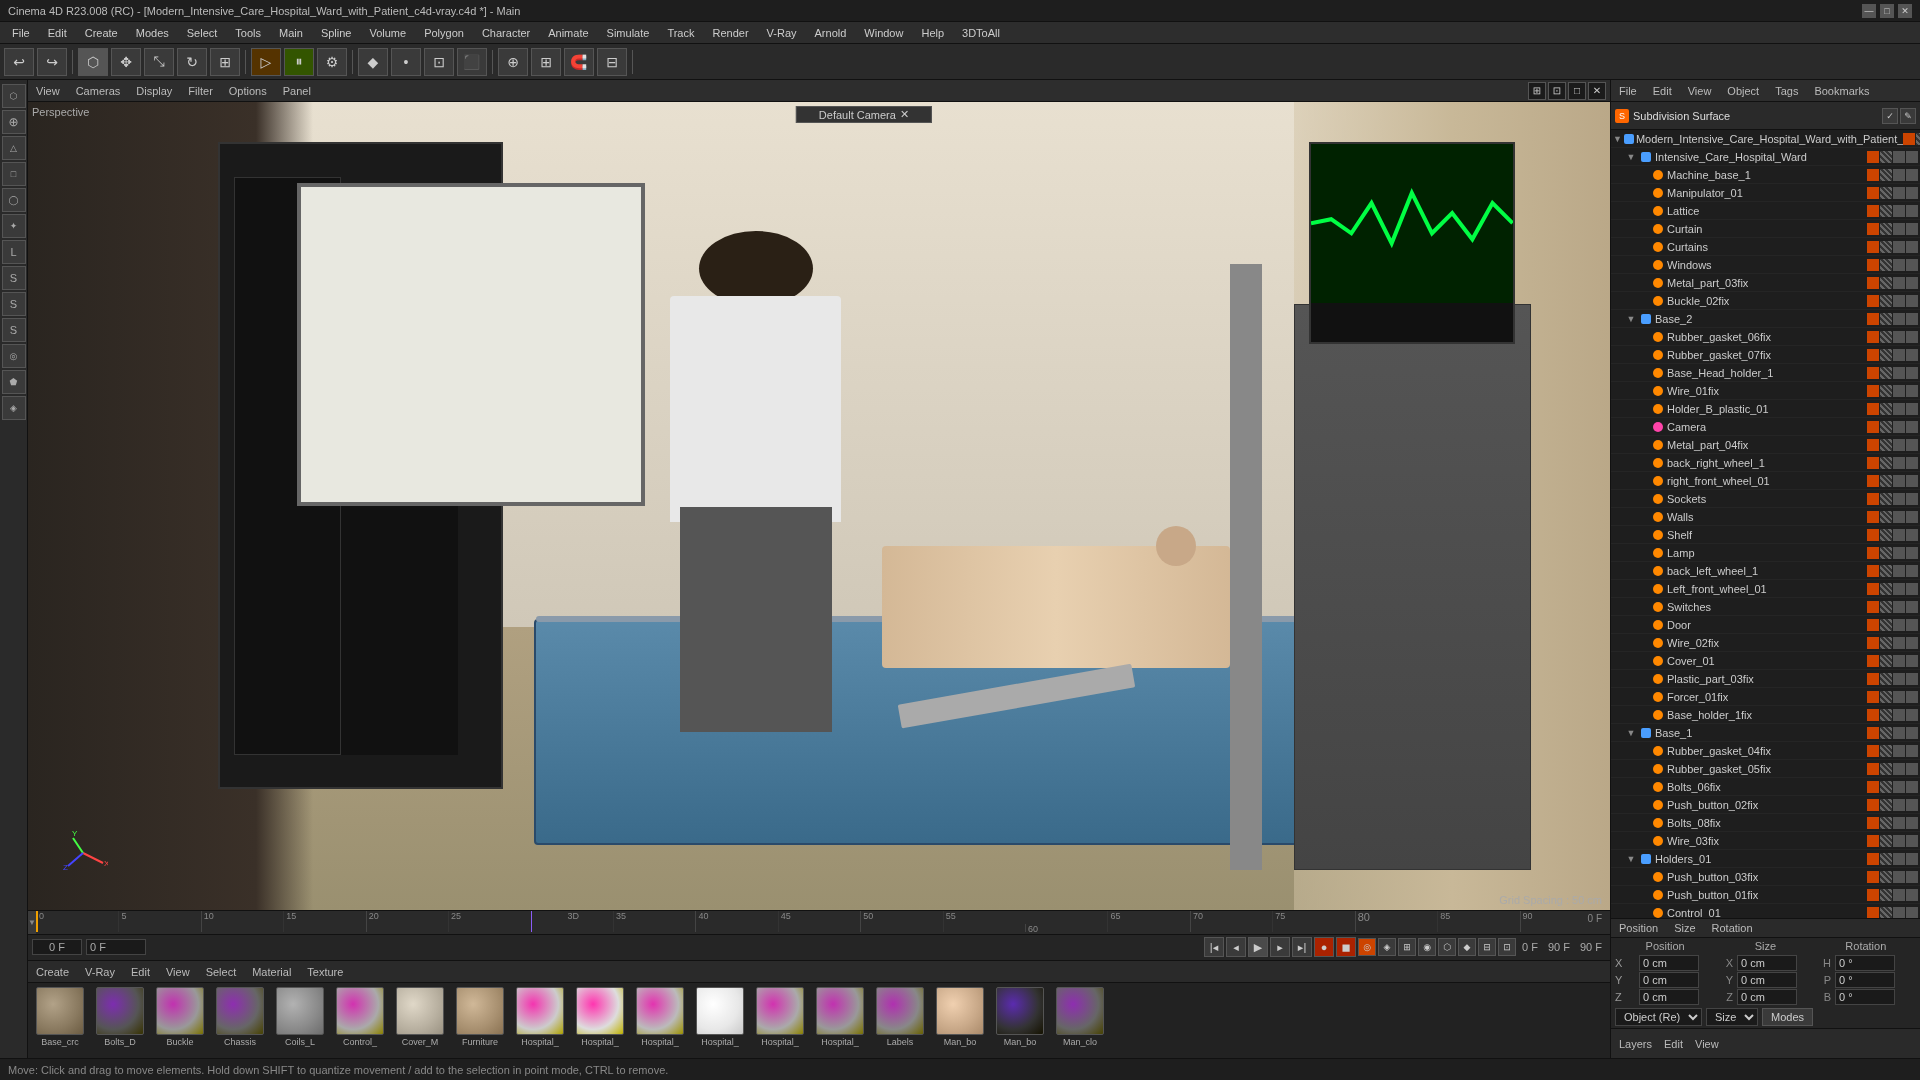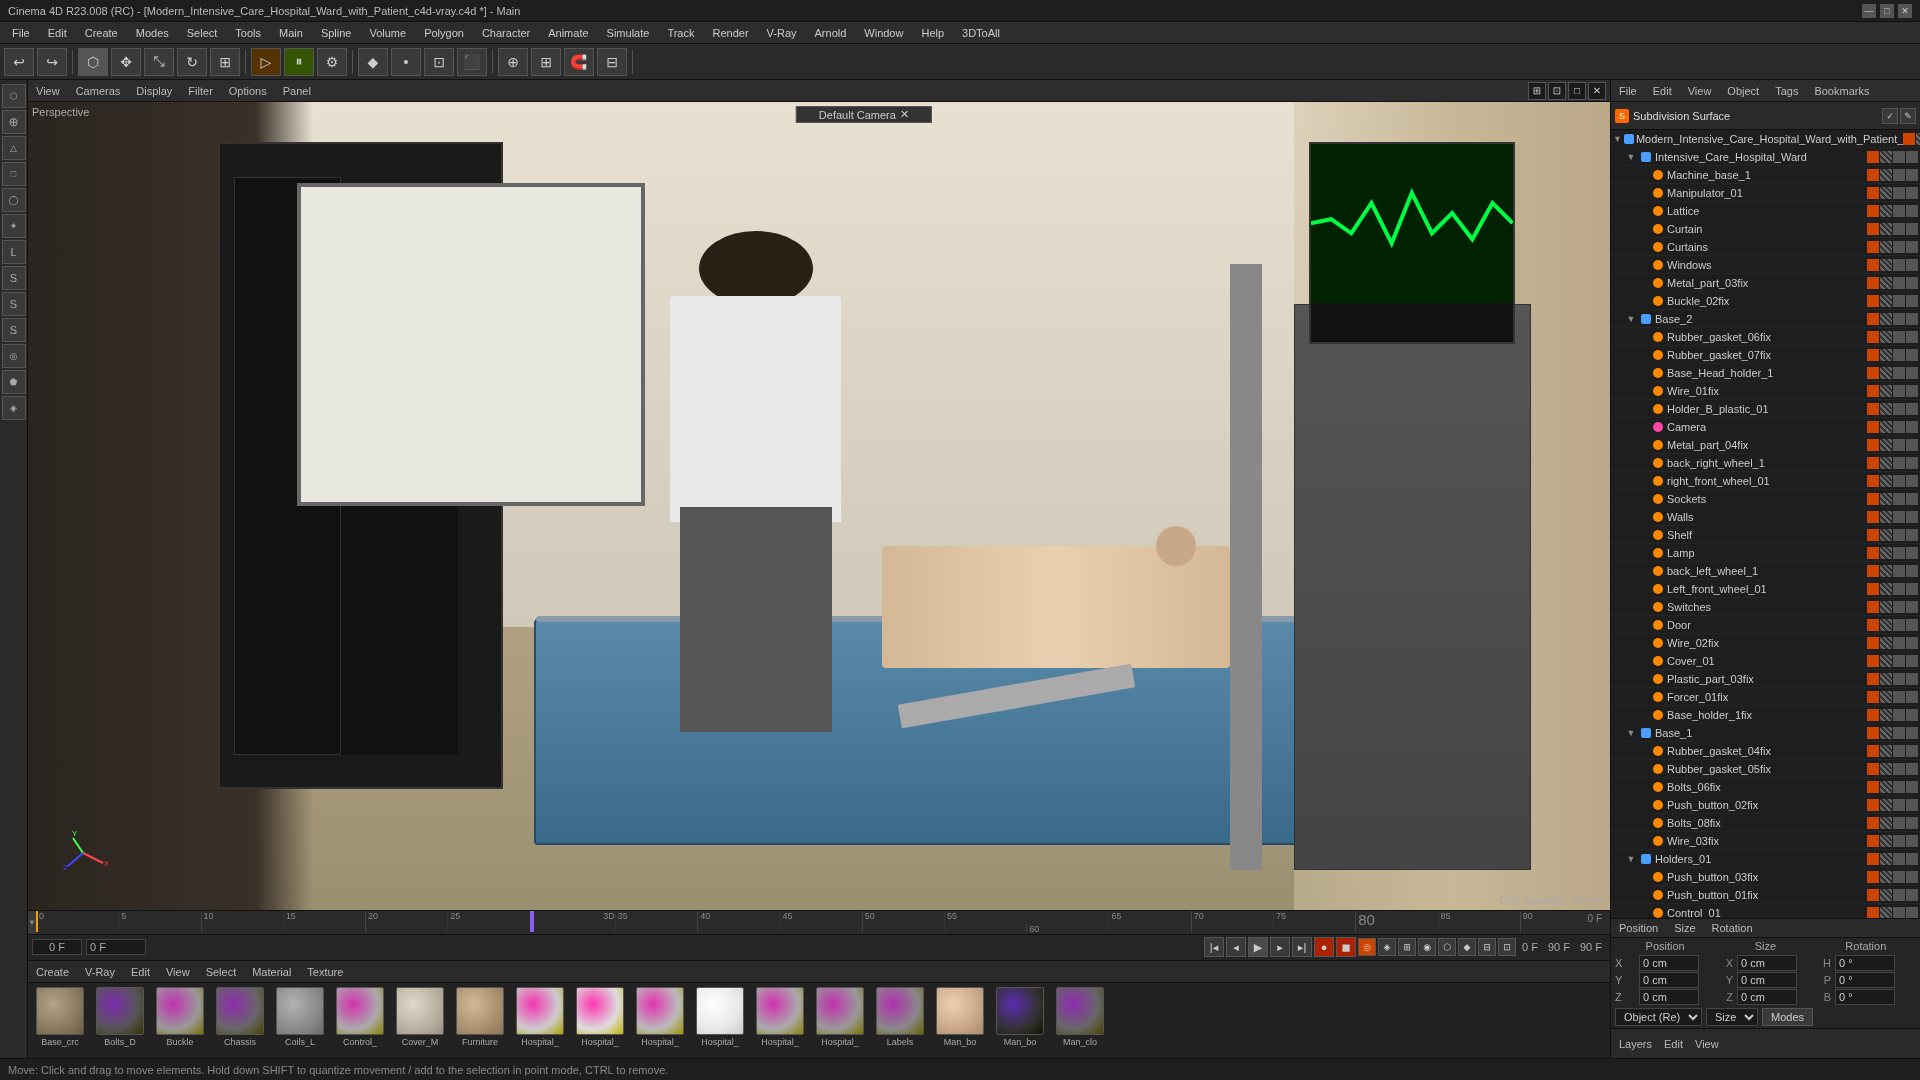--- a/index.html
+++ b/index.html
@@ -680,31 +680,31 @@
           <div style="position:relative;width:100%;height:100%;">
             <div style="position:absolute;left:0;top:0;bottom:0;width:2px;background:#f0a000;z-index:10;"></div>
 
             <div style="position:absolute;left:0;right:0;top:0;bottom:0;display:flex;">
               <div style="flex:1;text-align:left;padding-left:2px;color:#888;font-size:9px;border-left:1px solid #444;">0</div>
               <div style="flex:1;text-align:left;padding-left:2px;color:#888;font-size:9px;border-left:1px solid #333;">5</div>
               <div style="flex:1;text-align:left;padding-left:2px;color:#888;font-size:9px;border-left:1px solid #444;">10</div>
               <div style="flex:1;text-align:left;padding-left:2px;color:#888;font-size:9px;border-left:1px solid #333;">15</div>
               <div style="flex:1;text-align:left;padding-left:2px;color:#888;font-size:9px;border-left:1px solid #444;">20</div>
               <div style="flex:1;text-align:left;padding-left:2px;color:#888;font-size:9px;border-left:1px solid #333;">25</div>
-              <div style="flex:1;text-align:right;padding-left:2px;color:#888;font-size:9px;border-left:4px solid #8b5cf6;">3D</div>
+              <div style="flex:1;text-align:center;padding-left:2px;color:#888;font-size:9px;border-left:1px solid #8b5cf6;">3D</div>
               <div style="flex:1;text-align:left;padding-left:2px;color:#888;font-size:9px;border-left:1px solid #333;">35</div>
               <div style="flex:1;text-align:left;padding-left:2px;color:#888;font-size:9px;border-left:1px solid #444;">40</div>
               <div style="flex:1;text-align:left;padding-left:2px;color:#888;font-size:9px;border-left:1px solid #333;">45</div>
               <div style="flex:1;text-align:left;padding-left:2px;color:#888;font-size:9px;border-left:1px solid #444;">50</div>
               <div style="flex:1;text-align:left;padding-left:2px;color:#888;font-size:9px;border-left:1px solid #333;">55</div>
               <div style="flex:1;text-align:left;padding-left:2px;color:#888;font-size:9px;border-left:1px solid #444;margin-top:13px;">60</div>
               <div style="flex:1;text-align:left;padding-left:2px;color:#888;font-size:9px;border-left:1px solid #333;">65</div>
               <div style="flex:1;text-align:left;padding-left:2px;color:#888;font-size:9px;border-left:1px solid #444;">70</div>
               <div style="flex:1;text-align:left;padding-left:2px;color:#888;font-size:9px;border-left:1px solid #333;">75</div>
-              <div style="flex:1;text-align:left;padding-left:2px;color:#888;font-size:15px;border-left:1px solid #444;">80</div>
+              <div style="flex:1;text-align:left;padding-left:2px;color:#888;font-size:11px;border-left:1px solid #444;">80</div>
               <div style="flex:1;text-align:left;padding-left:2px;color:#888;font-size:9px;border-left:1px solid #333;">85</div>
               <div style="flex:1;text-align:left;padding-left:2px;color:#888;font-size:9px;border-left:1px solid #444;">90</div>
             </div>
           </div>
         </div>
         <div style="position:absolute;right:8px;top:2px;color:#888;font-size:10px;">0 F</div>
       </div>
       <div id="playback-bar">
         <div class="pb-time">0 F</div>
         <div style="width:60px;background:#1a1a1a;border:1px solid #444;padding:1px 3px;height:16px;display:flex;align-items:center;">

